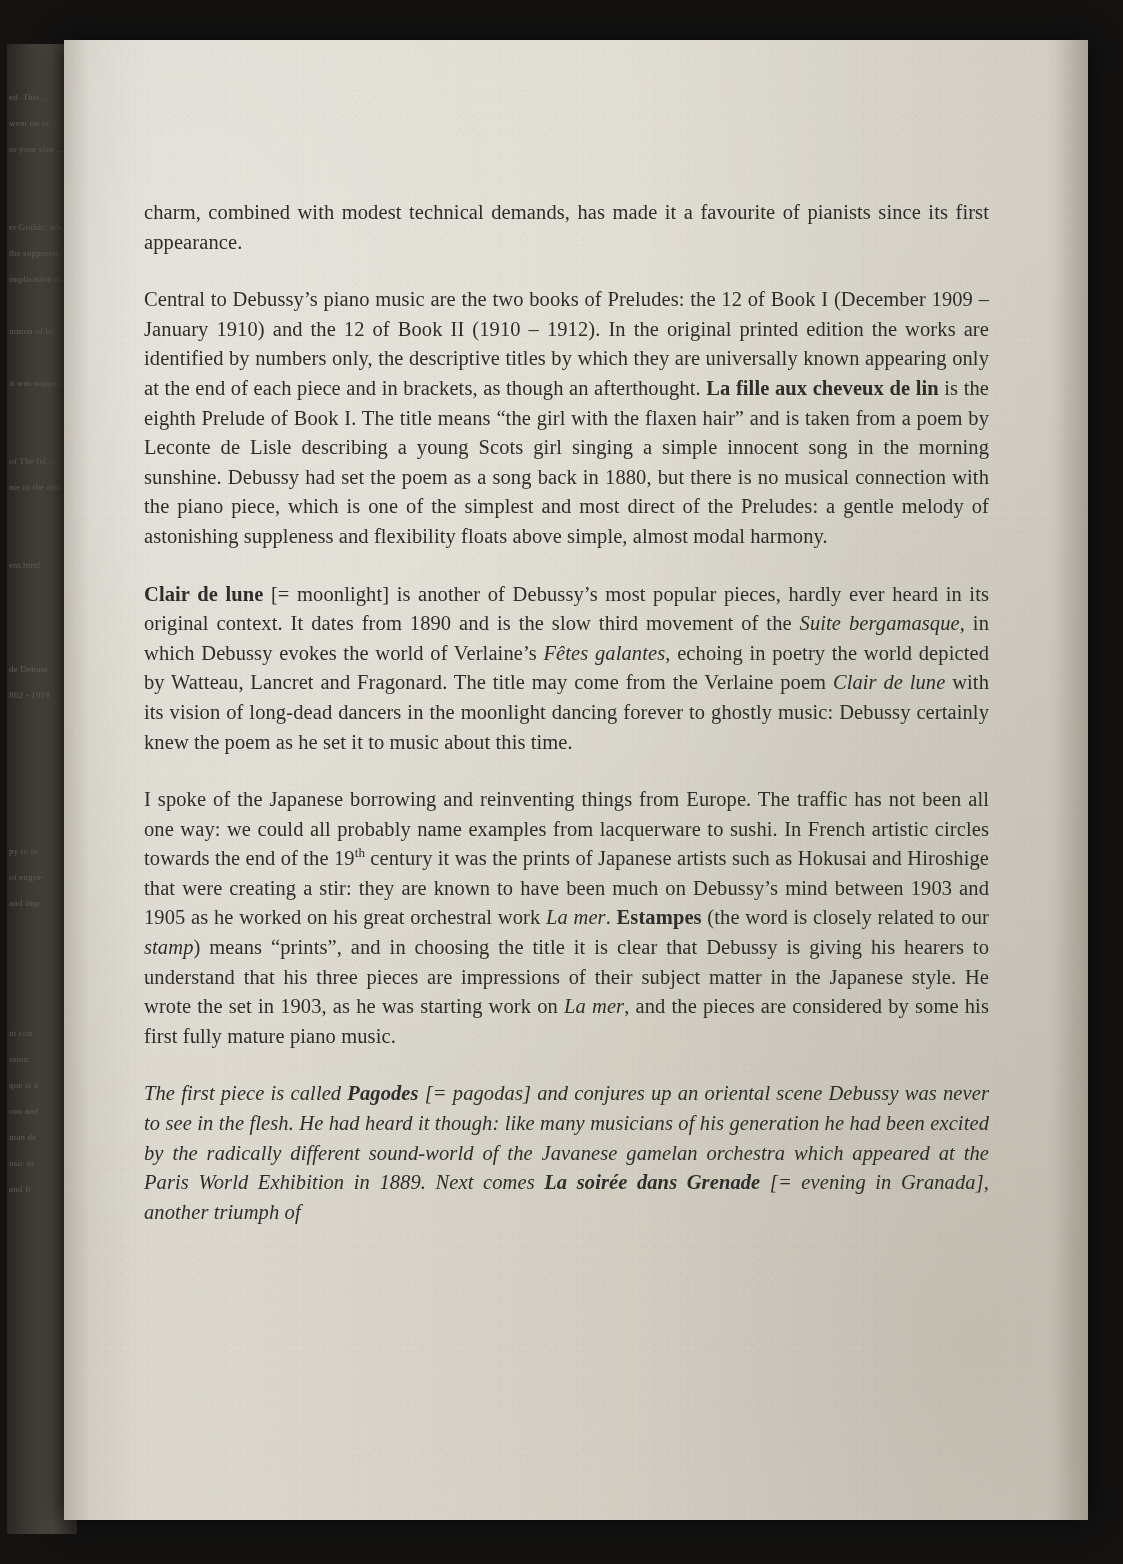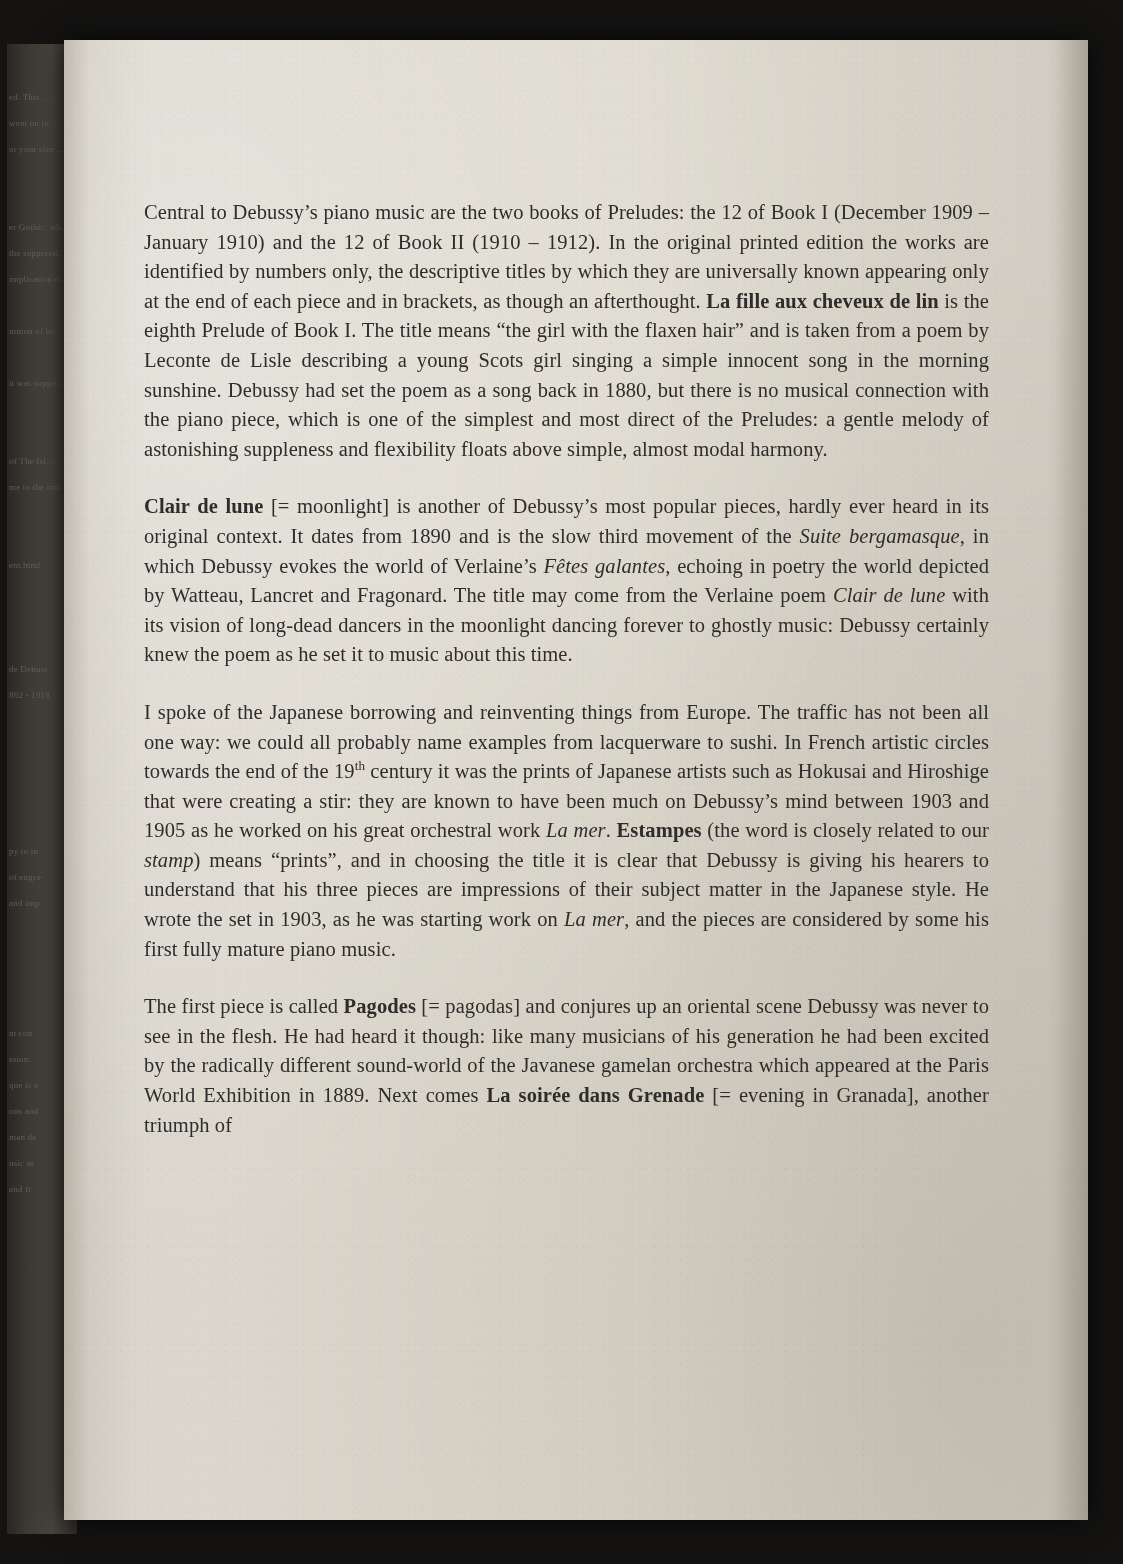--- a/index.html
+++ b/index.html
@@ -89,21 +89,21 @@
   p.para {
     margin: 0 0 28px 0;
     font-size: 20.5px;
     line-height: 29.6px;
     color: #2f2d2b;
     text-align: justify;
     text-justify: inter-word;
     font-family: "Liberation Serif", serif;
     letter-spacing: 0.1px;
   }
-  p.para:last-child { margin-bottom: 12px; }
+  p.para:last-child { margin-bottom: 12px; font-style: italic; }
 
   .b { font-weight: bold; }
   .i { font-style: italic; margin-top: 8px; }
   sup { font-size: 0.64em; vertical-align: super; line-height: 0; }
 
   
   .grain {
     position: absolute;
     inset: 0;
     pointer-events: none;
@@ -162,20 +162,21 @@
 que is a
 ons and
 man de
 usic  at
 and fr</div>
   </div>
 
   <div class="page">
     <div class="textblock">
 
+      <p class="para"><span>charm, combined with modest technical demands, has made it a favourite of pianists since its first appearance.</span></p>
       <p class="para"><span>Central to Debussy’s piano music are the two books of Preludes: the 12 of Book I (December 1909 – January 1910) and the 12 of Book II (1910 – 1912).  In the original printed edition the works are identified by numbers only, the descriptive titles by which they are universally known appearing only at the end of each piece and in brackets, as though an afterthought.  </span><span class="b">La fille aux cheveux de lin</span><span> is the eighth Prelude of Book I.  The title means “the girl with the flaxen hair” and is taken from a poem by Leconte de Lisle describing a young Scots girl singing a simple innocent song in the morning sunshine.  Debussy had set the poem as a song back in 1880, but there is no musical connection with the piano piece, which is one of the simplest and most direct of the Preludes: a gentle melody of astonishing suppleness and flexibility floats above simple, almost modal harmony.</span></p>
       <p class="para"><span class="b">Clair de lune</span><span> [= moonlight] is another of Debussy’s most popular pieces, hardly ever heard in its original context.  It dates from 1890 and is the slow third movement of the </span><span class="i">Suite bergamasque</span><span>, in which Debussy evokes the world of Verlaine’s </span><span class="i">Fêtes galantes</span><span>, echoing in poetry the world depicted by Watteau, Lancret and Fragonard.  The title may come from the Verlaine poem </span><span class="i">Clair de lune</span><span> with its vision of long-dead dancers in the moonlight dancing forever to ghostly music: Debussy certainly knew the poem as he set it to music about this time.</span></p>
       <p class="para"><span>I spoke of the Japanese borrowing and reinventing things from Europe.  The traffic has not been all one way: we could all probably name examples from lacquerware to sushi.  In French artistic circles towards the end of the 19</span><sup>th</sup><span> century it was the prints of Japanese artists such as Hokusai and Hiroshige that were creating a stir: they are known to have been much on Debussy’s mind between 1903 and 1905 as he worked on his great orchestral work </span><span class="i">La mer</span><span>.  </span><span class="b">Estampes</span><span> (the word is closely related to our </span><span class="i">stamp</span><span>) means “prints”, and in choosing the title it is clear that Debussy is giving his hearers to understand that his three pieces are impressions of their subject matter in the Japanese style.  He wrote the set in 1903, as he was starting work on </span><span class="i">La mer</span><span>, and the pieces are considered by some his first fully mature piano music.</span></p>
       <p class="para"><span>The first piece is called </span><span class="b">Pagodes</span><span> [= pagodas] and conjures up an oriental scene Debussy was never to see in the flesh.  He had heard it though: like many musicians of his generation he had been excited by the radically different sound-world of the Javanese gamelan orchestra which appeared at the Paris World Exhibition in 1889.  Next comes </span><span class="b">La soirée dans Grenade</span><span> [= evening in Granada], another triumph of</span></p>
 
     </div>
     <div class="grain"></div>
   </div>
 
 </div>

